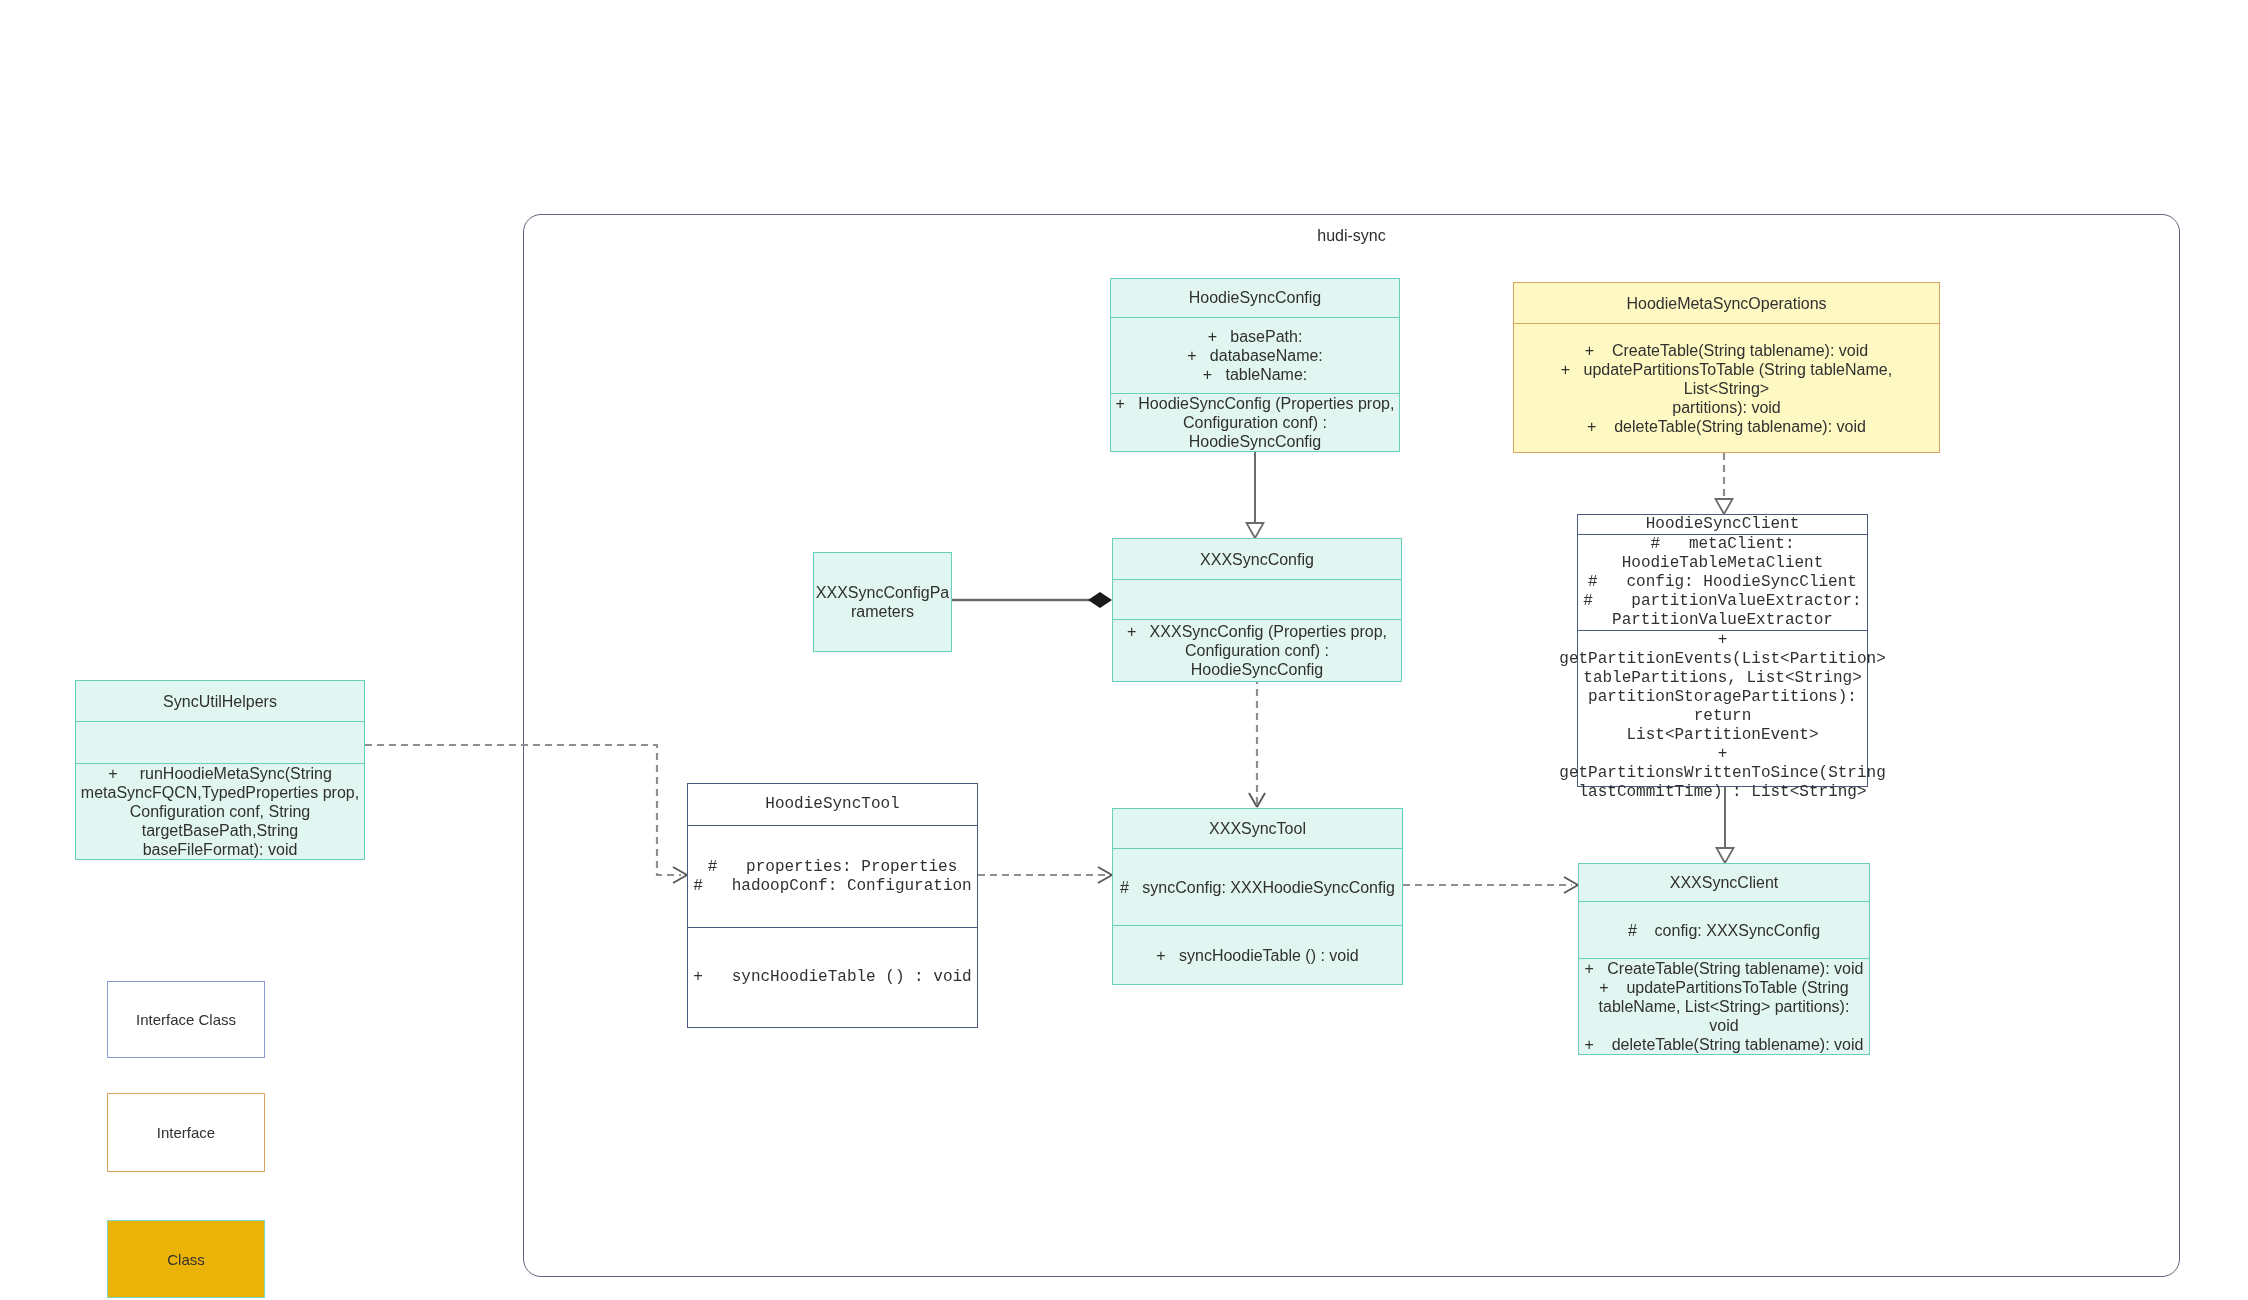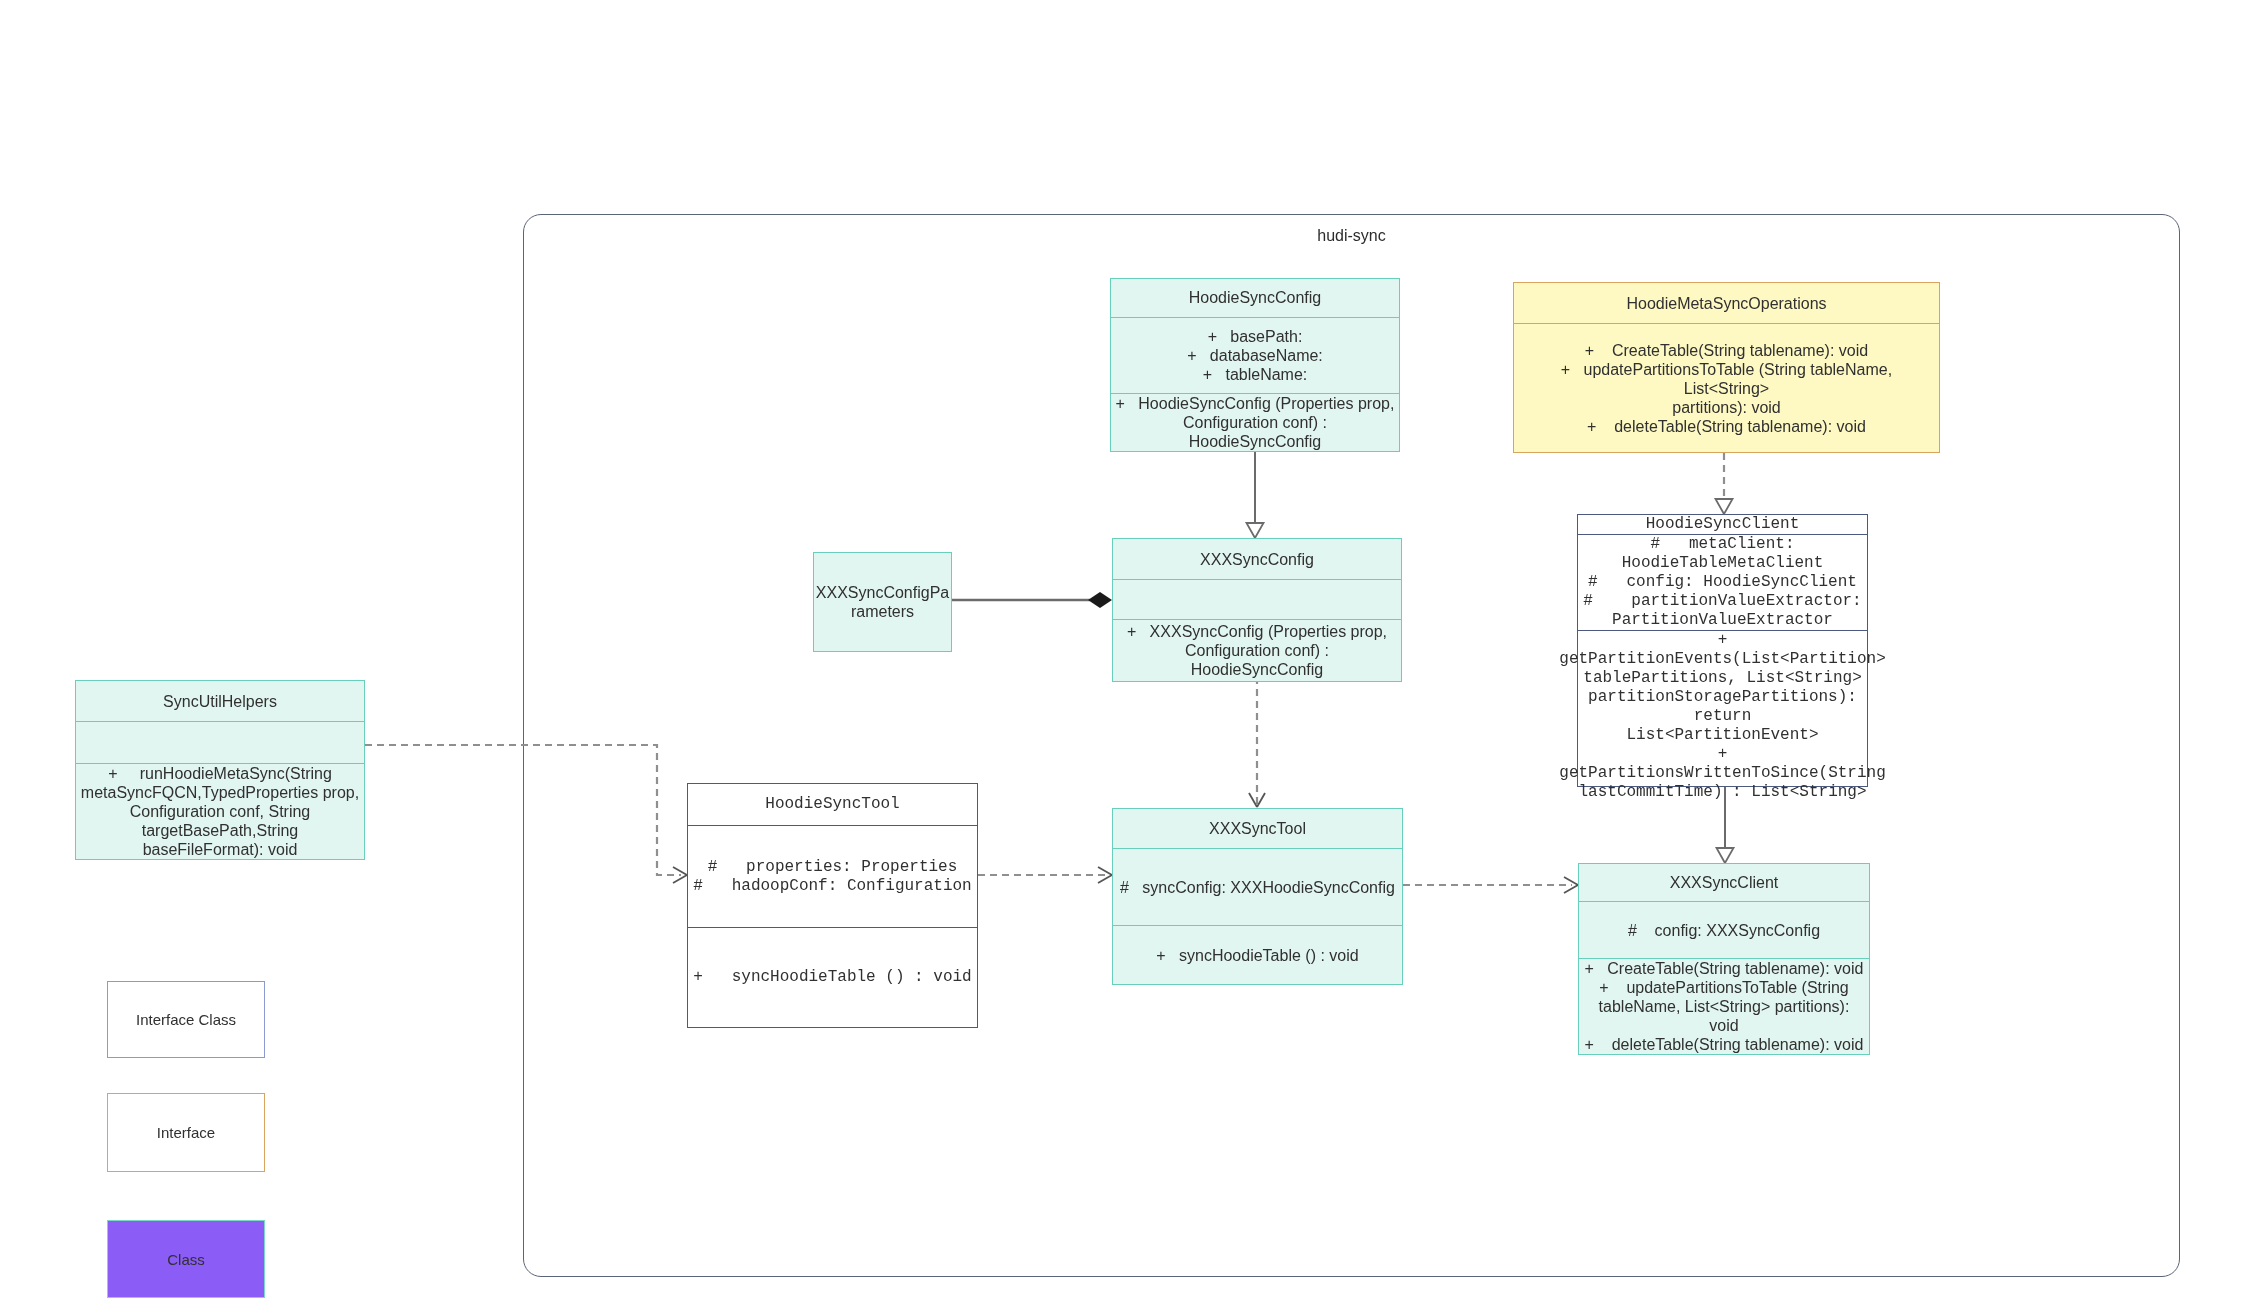--- a/index.html
+++ b/index.html
@@ -45,21 +45,21 @@
   .single{justify-content:center;align-items:center;}
   .single .ln{overflow-wrap:anywhere;}
   .legend-box{
     position:absolute;
     box-sizing:border-box;
     display:flex;align-items:center;justify-content:center;
     font-size:15px;background:#ffffff;
   }
   .legend-abstract{border:1.5px solid #8b9ad1;}
   .legend-interface{border:1.5px solid #d8a561;}
-  .legend-class{border:1.5px solid #7cd7c5;background:#8b5cf6;}
+  .legend-class{border:1.5px solid #7cd7c5;background:#eab308;}
 </style>
 </head>
 <body>
 
 <div id="canvas">
 
   <div class="package" style="left:523px;top:170px;width:1655px;height:1061px">
     <div class="package-label">hudi-sync</div>
   </div>
 

